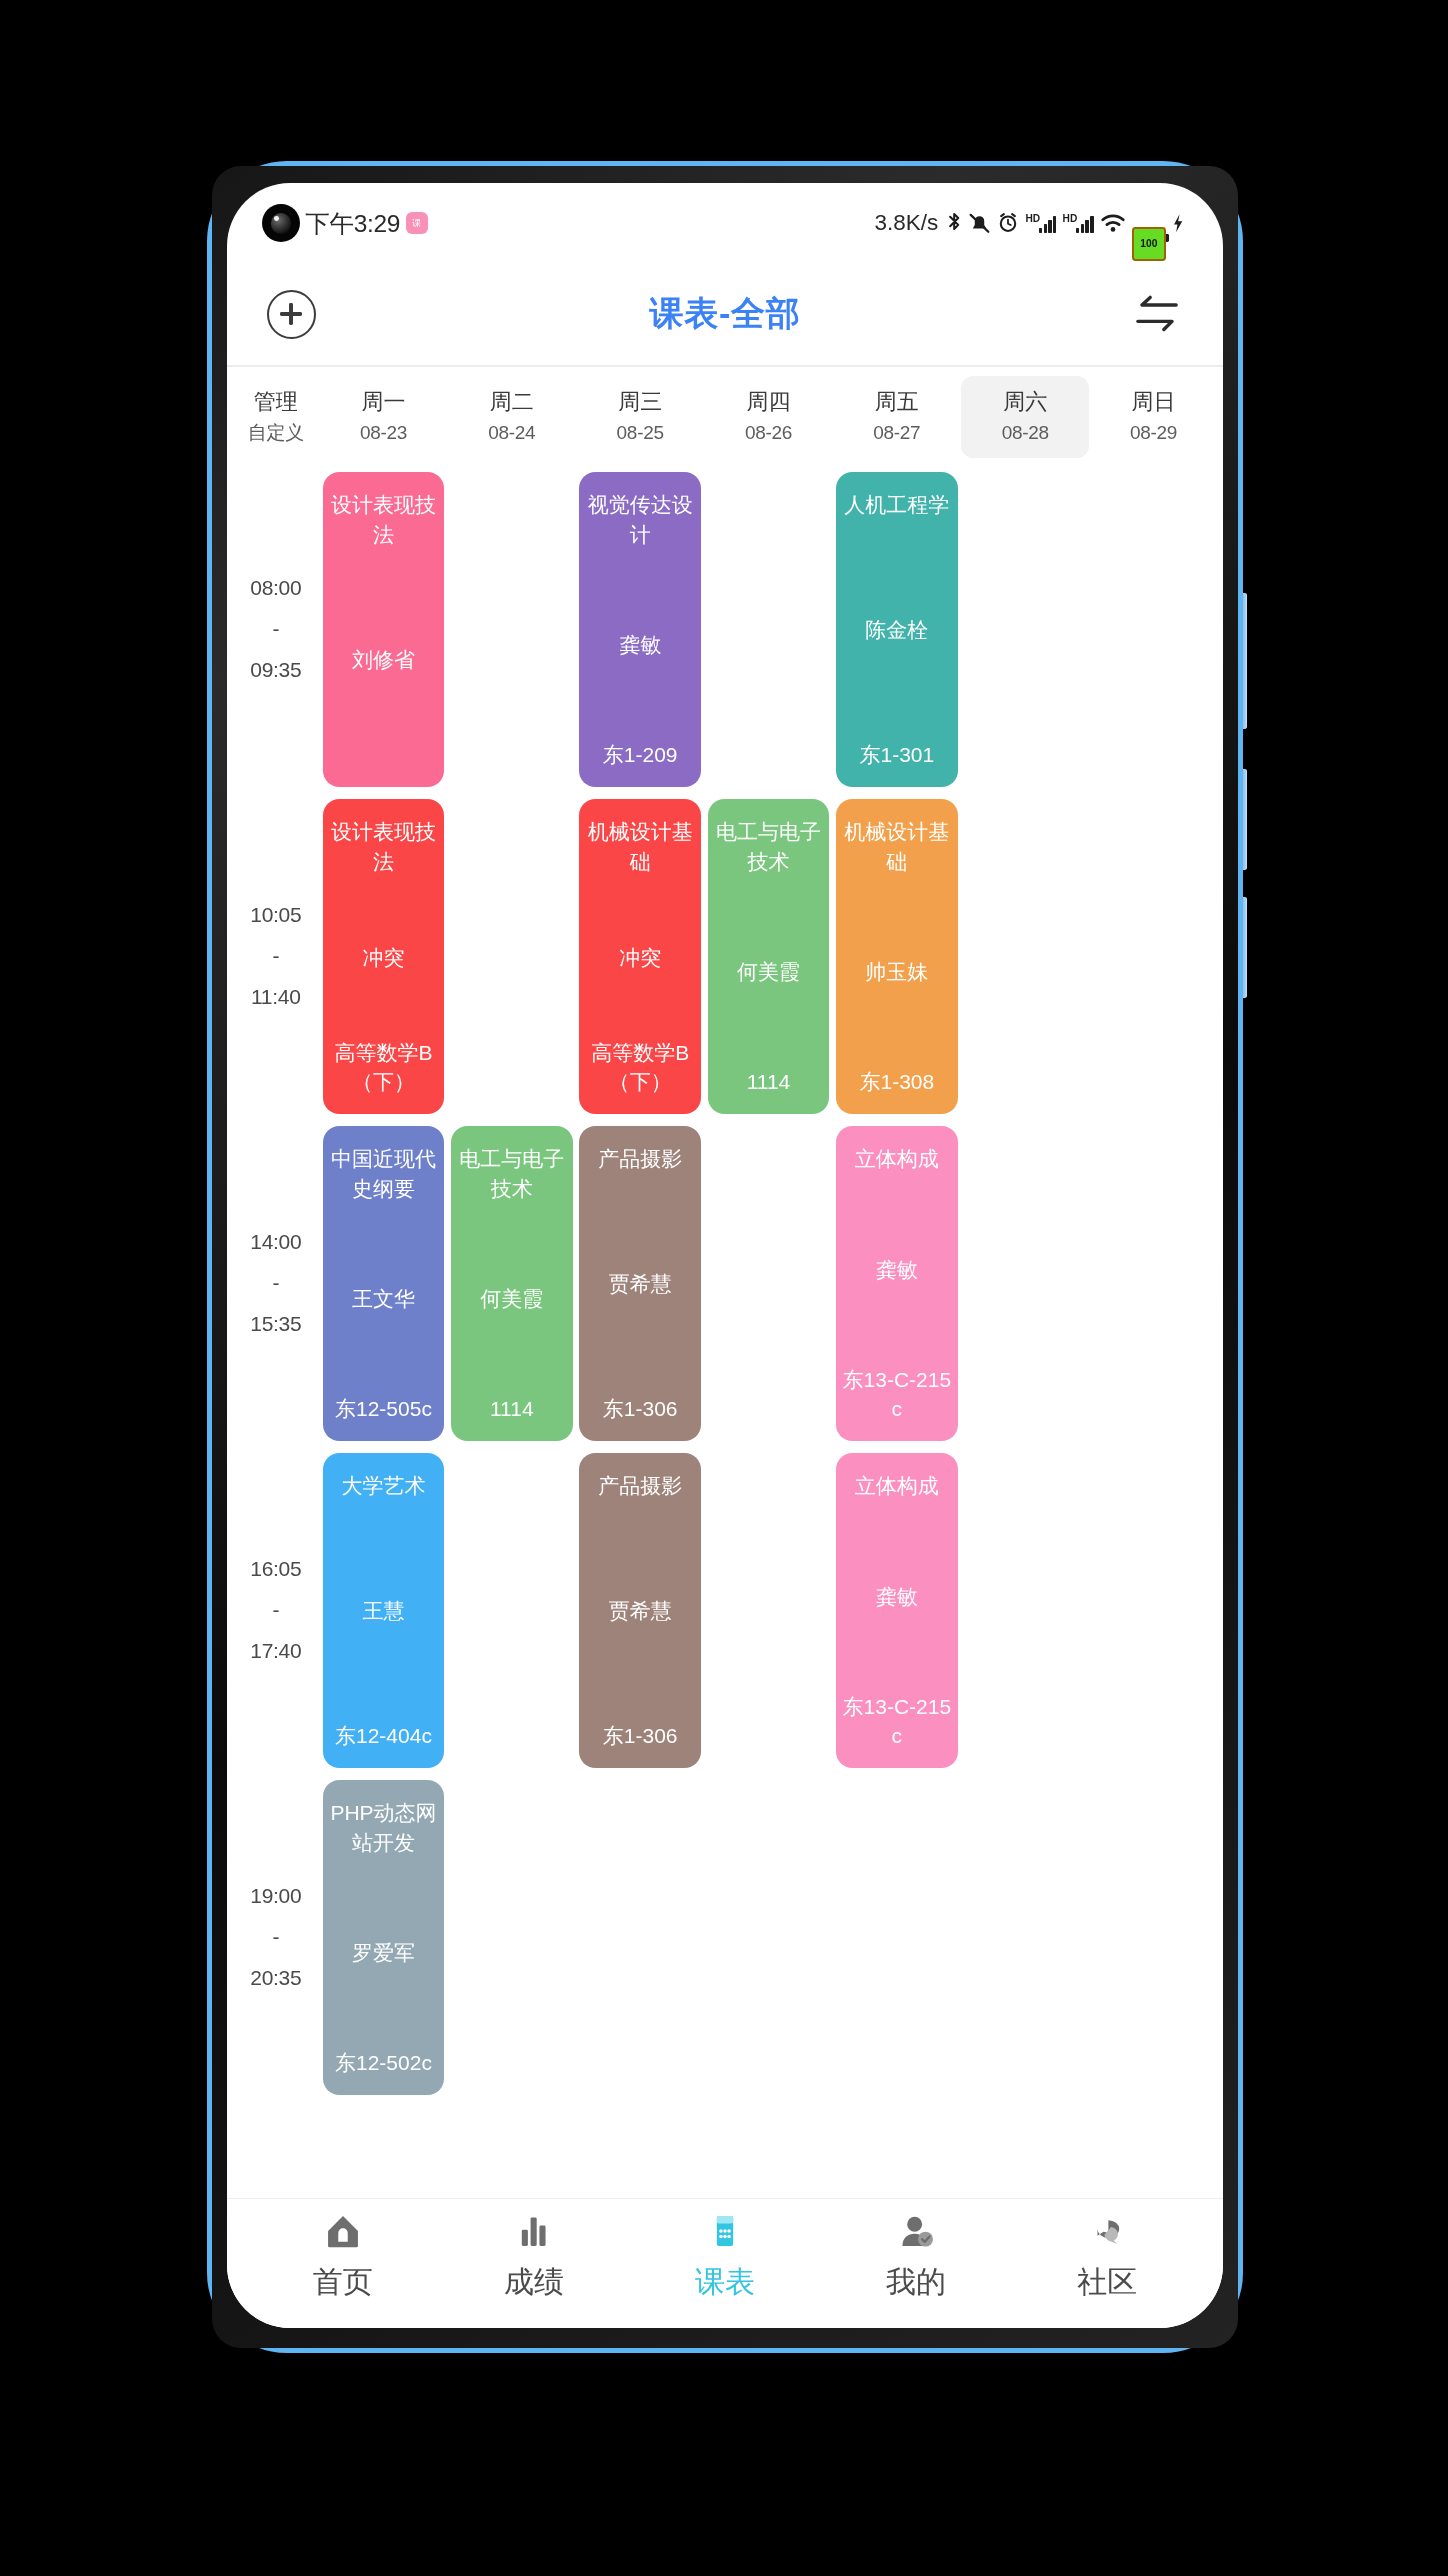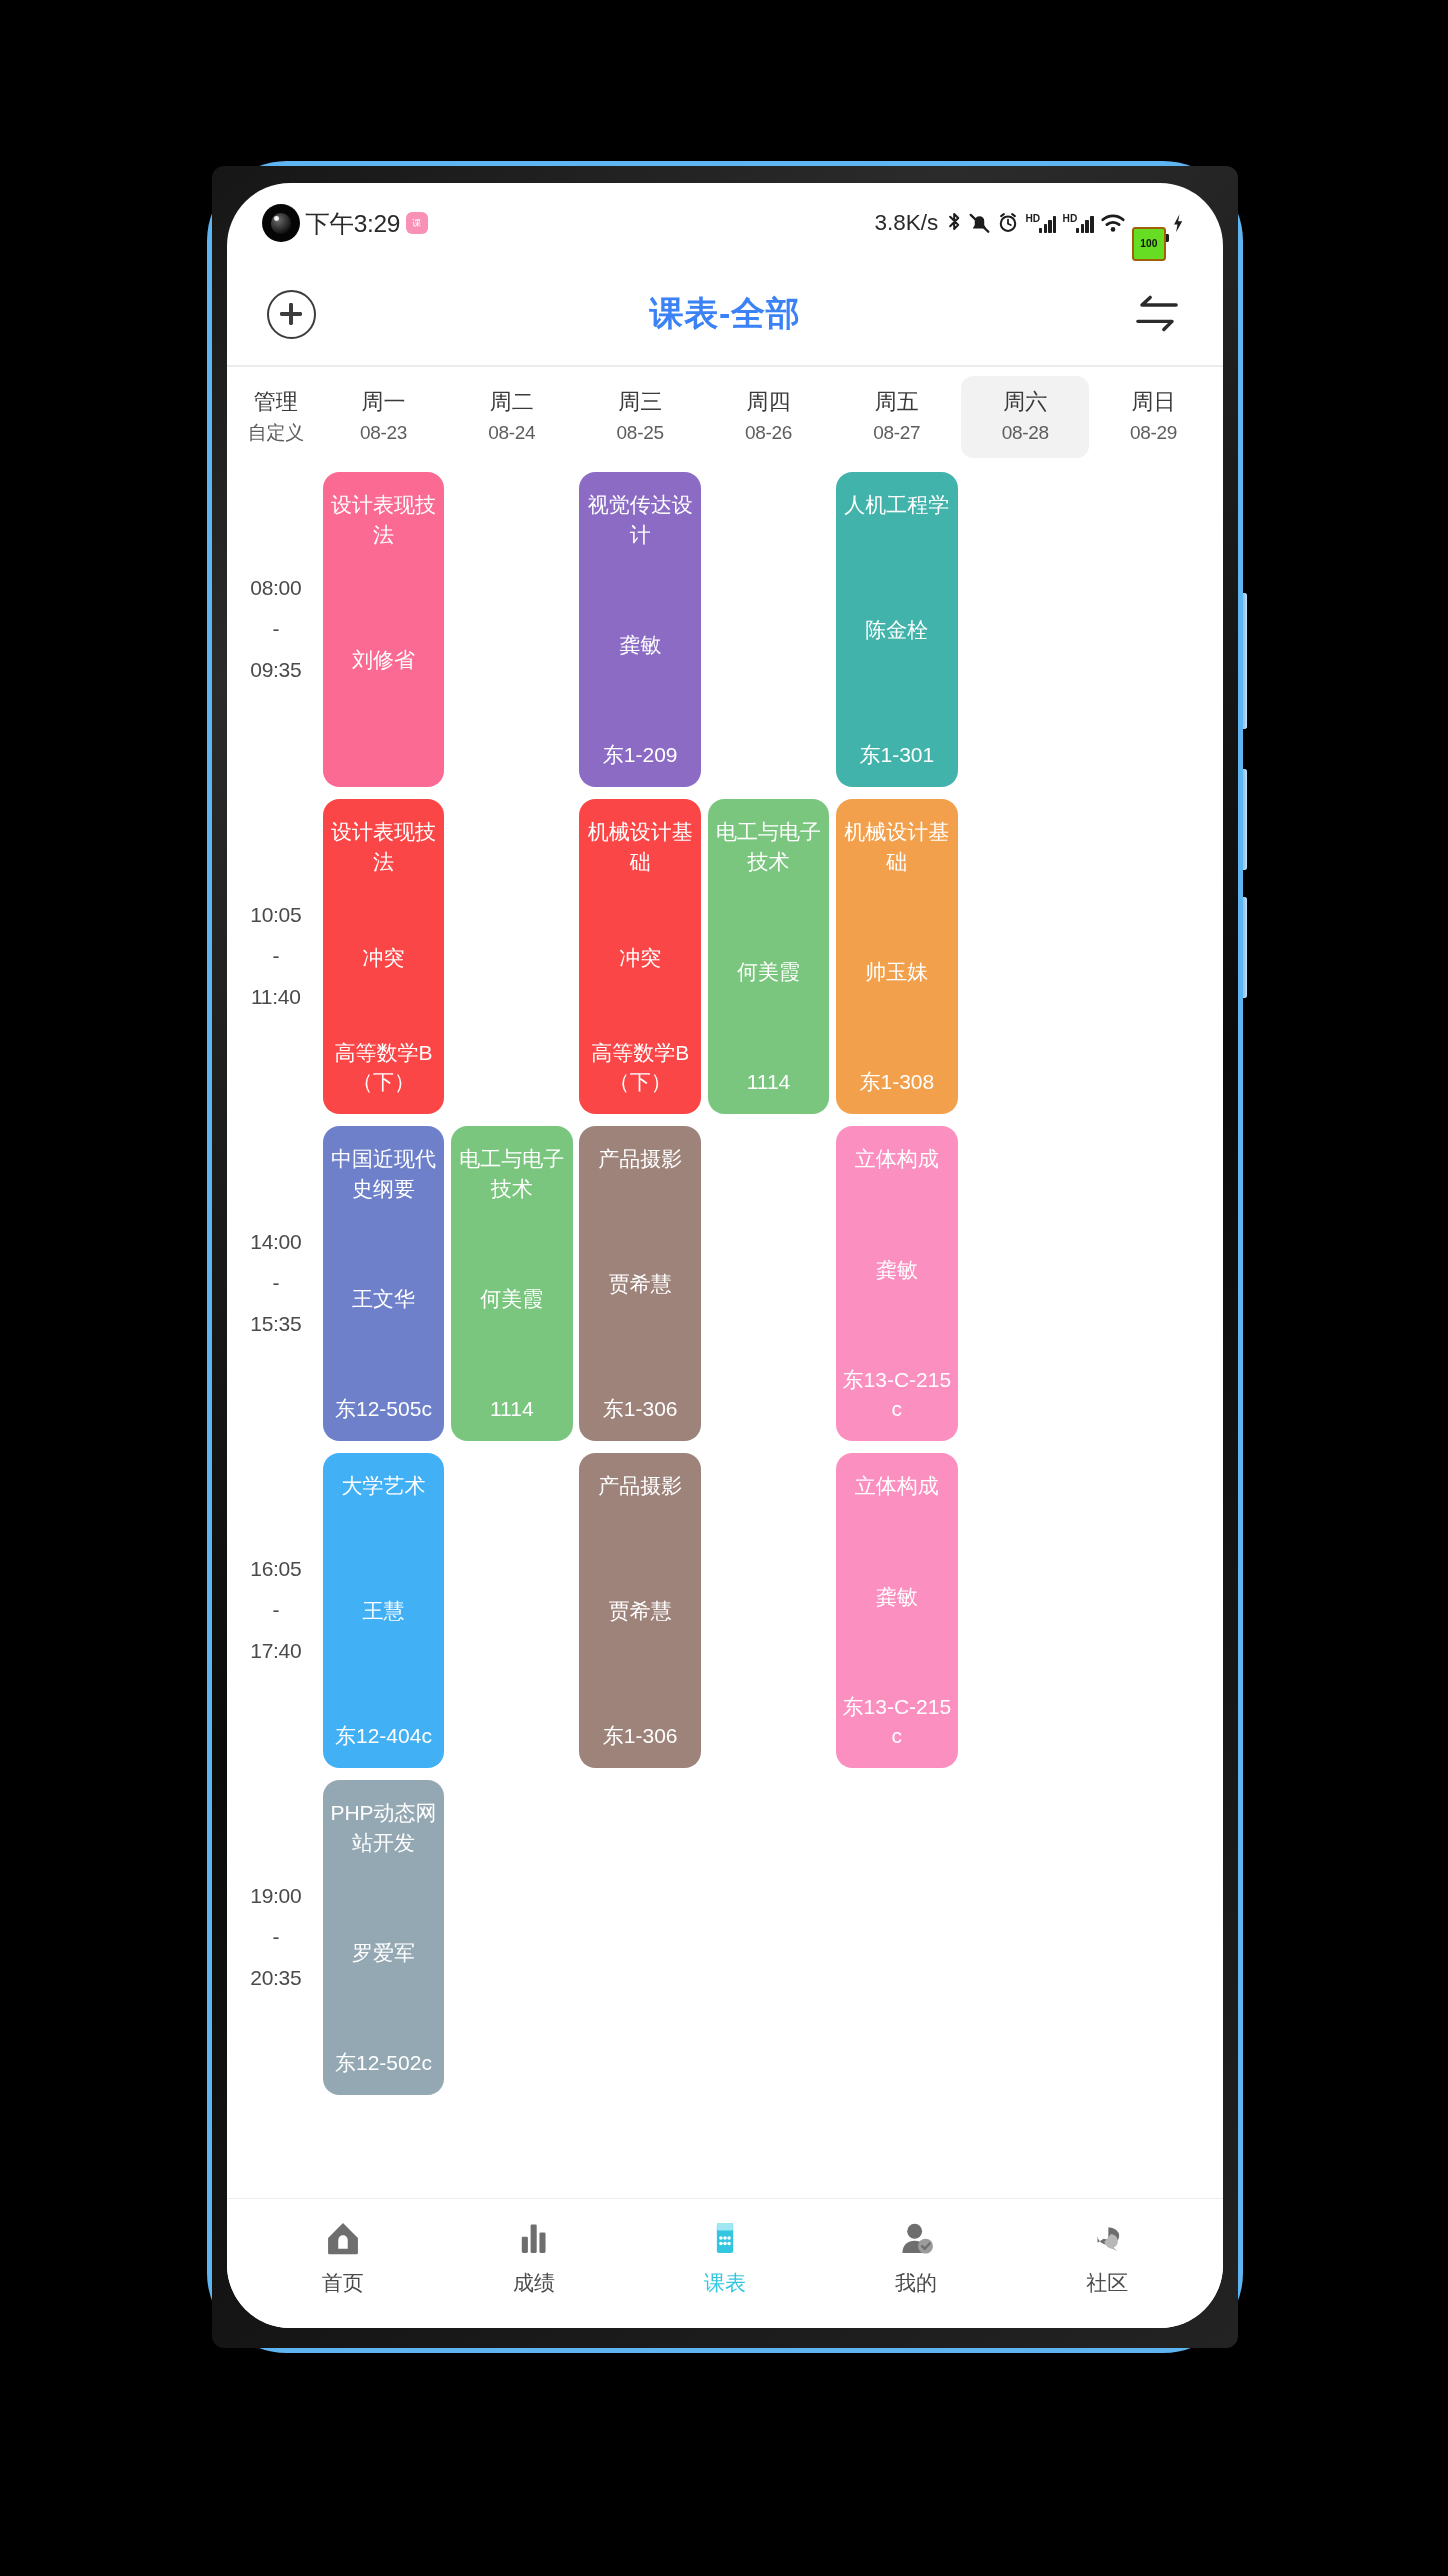--- a/index.html
+++ b/index.html
@@ -15,21 +15,21 @@
   .phone-outer {
     position: absolute;
     left: 207px; top: 161px;
     width: 1036px; height: 2192px;
     border-radius: 80px;
     background: #5FB4F2;
     padding: 4.8px;
   }
   .phone-bezel {
     width: 100%; height: 100%;
-    border-radius: 12px;
+    border-radius: 29px;
     background: linear-gradient(145deg,#161616 0%, #2b2b2b 18%, #0a0a0a 55%, #232323 100%);
     padding: 17.7px 15px 20.5px 15px;
   }
   .phone-screen {
     width: 100%; height: 100%;
     background: #ffffff;
     border-radius: 63px;
     overflow: hidden;
     position: relative;
   }
@@ -180,21 +180,21 @@
     position:absolute; left:0; right:0; bottom:0;
     height: 130px;
     background:#fff;
     border-top: 1.4px solid #efefef;
     display:flex; align-items:center;
     padding: 5.5px 20.5px 17.7px 20.5px;
   }
   .nav-item {
     flex:1; display:flex;flex-direction:column;align-items:center;gap:11px;
   }
-  .nav-label { font-size: 21px; color:#4b4b4b; }
+  .nav-label { font-size: 30px; color:#4b4b4b; }
   .nav-item.active .nav-label { color:#33C6E0; }
   .nav-ico { height:40px; display:flex;align-items:center;justify-content:center;}
 </style>
 </head>
 <body>
 
 <div id="stage">
 
   <div class="side-btn b1"></div>
   <div class="side-btn b2"></div>

